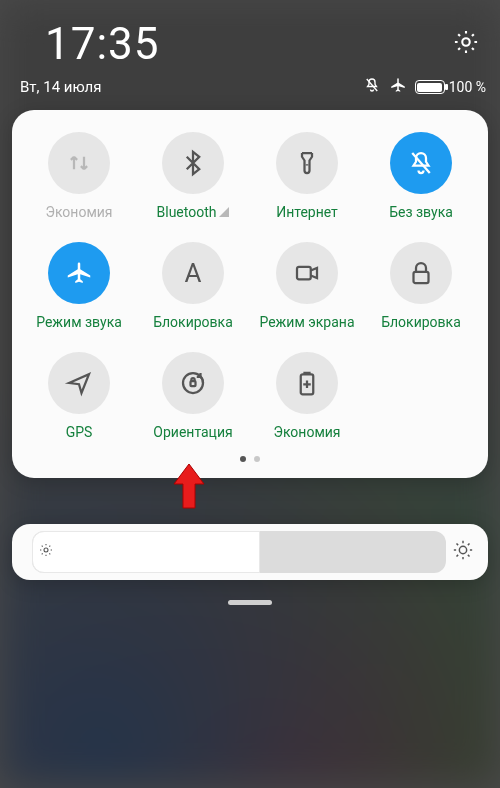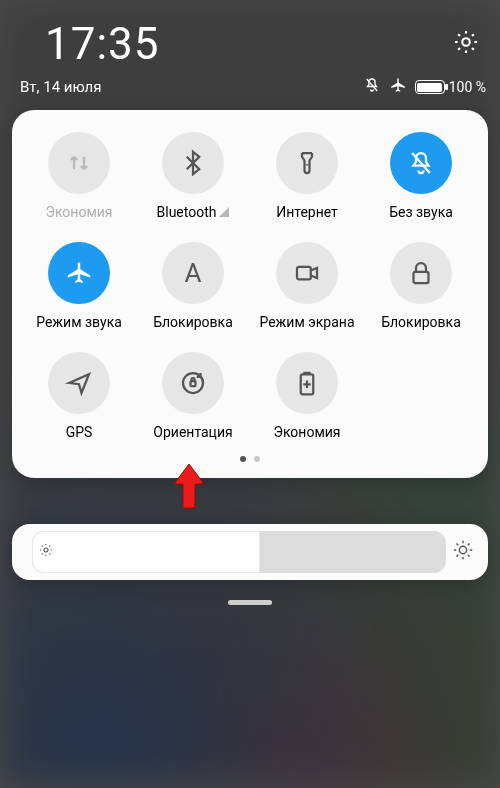--- a/index.html
+++ b/index.html
@@ -55,21 +55,21 @@
   }
   .tile { display:flex; flex-direction:column; align-items:center; gap:10px; }
   .circle {
     width: 62px; height: 62px; border-radius: 50%;
     background: #e6e6e6; display:flex; align-items:center; justify-content:center;
   }
   .circle svg { width: 30px; height: 30px; stroke:#555; fill:none; stroke-width:1.8; }
   .circle.on { background: #1e9bf0; }
   .circle.on svg { stroke:#fff; }
   .circle.dis svg { stroke:#b8b8b8; }
-  .tlabel { font-size: 14px; color:#000000; text-align:center; white-space: nowrap; }
+  .tlabel { font-size: 14px; color:#15803d; text-align:center; white-space: nowrap; }
   .tlabel.dis { color:#b0b0b0; }
   .sig-tri { width:0;height:0;border-left:10px solid transparent;border-bottom:10px solid #b8b8b8; display:inline-block; margin-left:3px; vertical-align: baseline;}
   .letterA { font-size: 26px; font-weight: 400; color:#555; font-family: inherit;}
 
   .dots { display:flex; justify-content:center; gap:8px; margin-top:16px; }
   .dot { width:6px;height:6px;border-radius:50%; background:#c8c8c8; }
   .dot.active { background:#555; }
 
   .bright {
     position:absolute; top: 524px; left:12px; right:12px;

